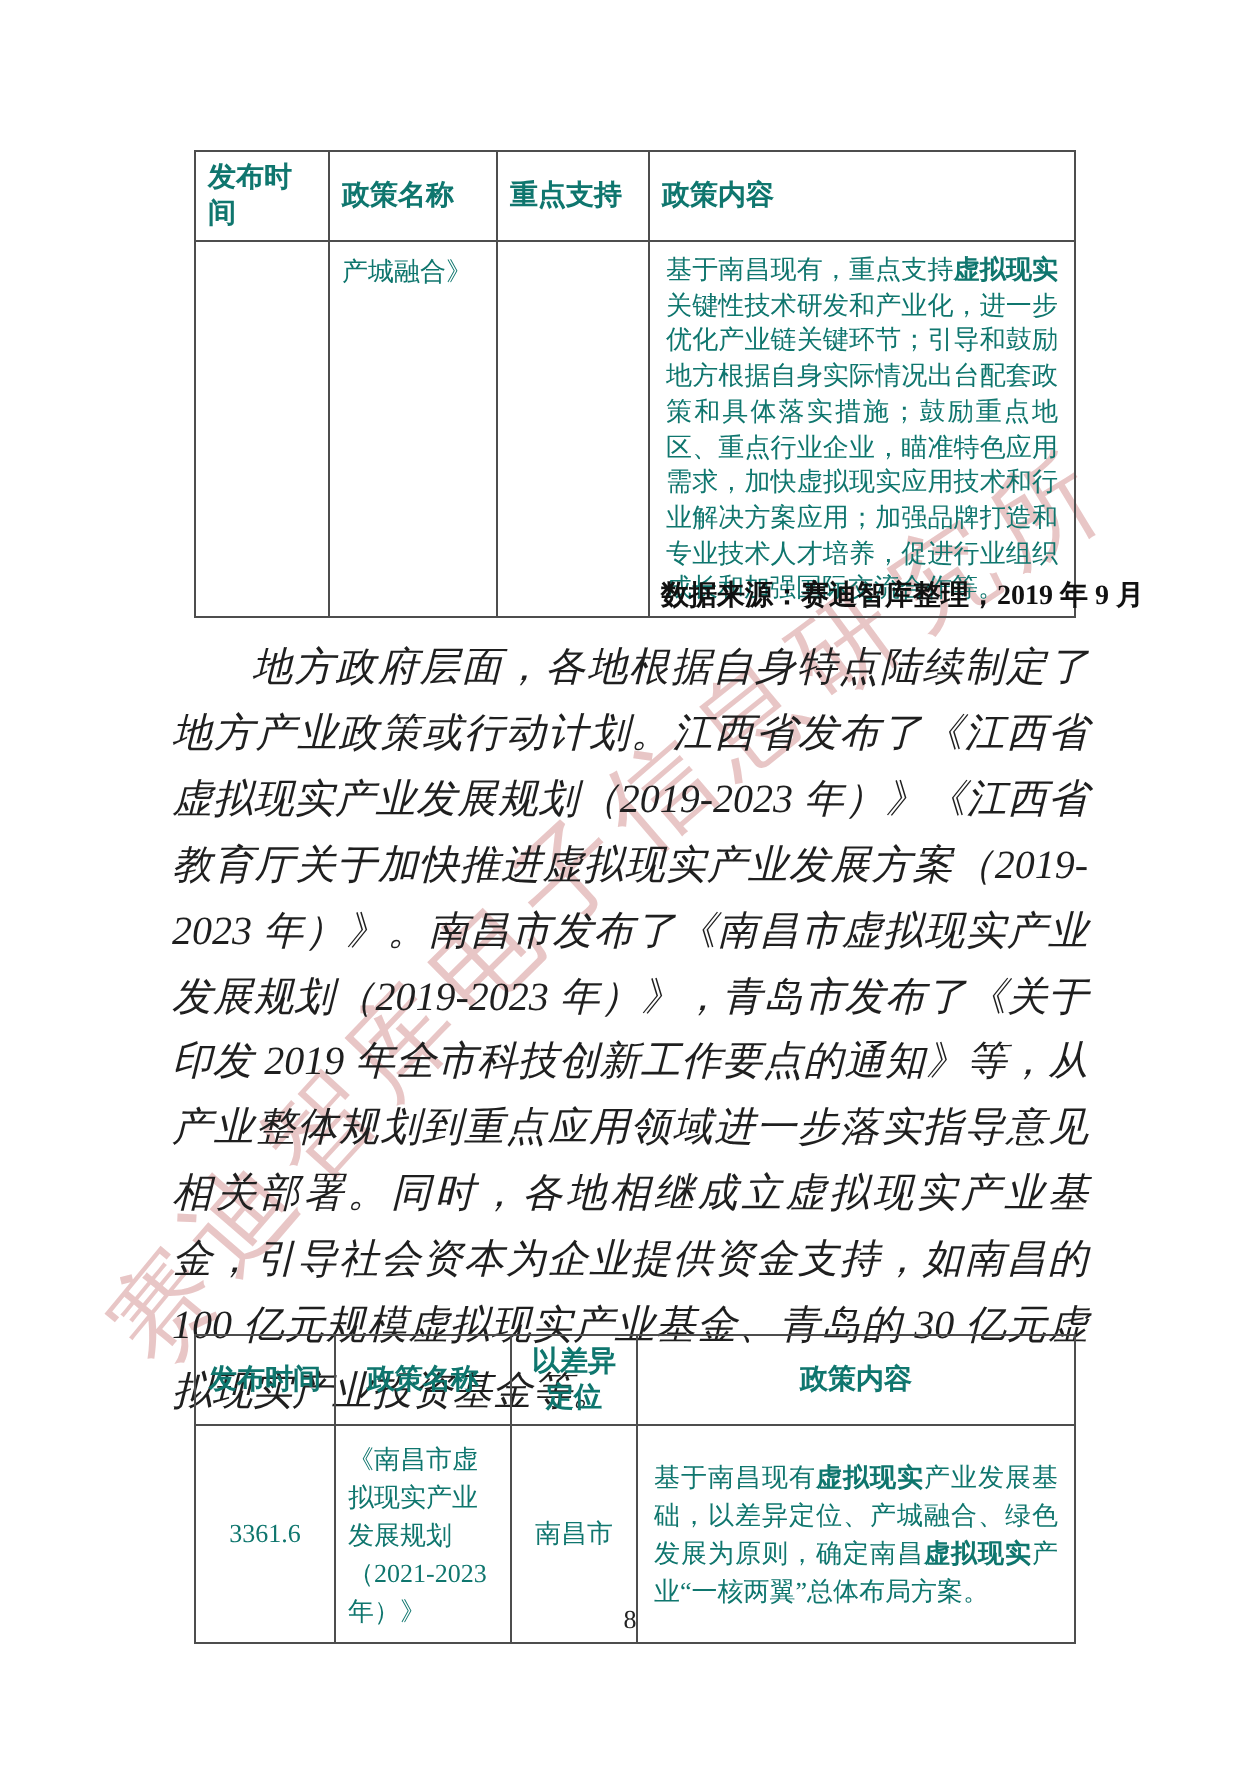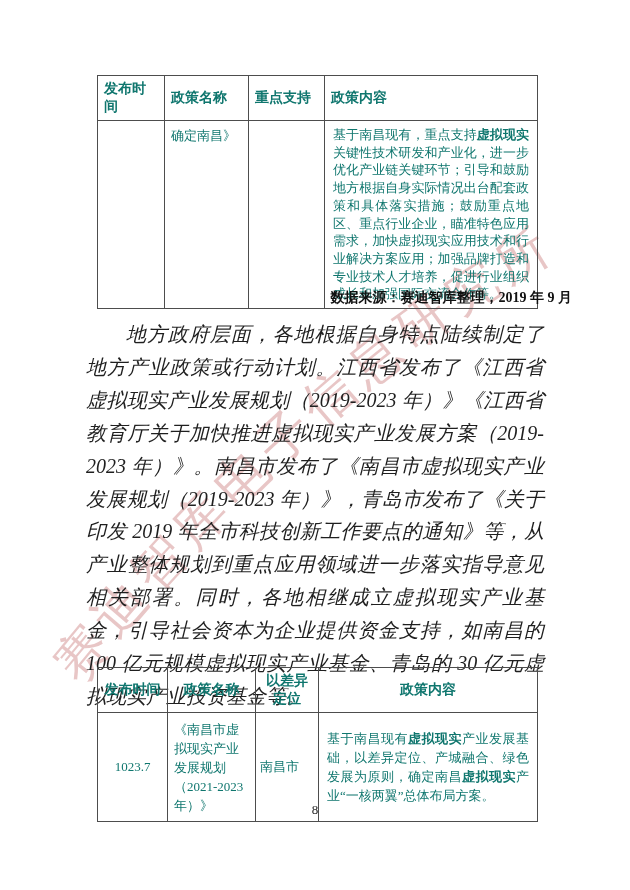--- a/index.html
+++ b/index.html
@@ -43,21 +43,21 @@
   .tbl1 td.c-content{
     padding:5px 8px;line-height:17.7px;
     text-align:justify;text-justify:inter-character;
   }
   .tbl2{top:667px;}
   .tbl2 th{height:26px;text-align:center;vertical-align:middle;padding:2px 4px;}
   .tbl2 tr.data-row{height:82px;}
   .tbl2 td{vertical-align:middle;}
   .tbl2 td.c-time{text-align:center;padding:2px 4px;}
   .tbl2 td.c-name{padding:2px 6px;line-height:19px;}
-  .tbl2 td.c-region{padding:2px 4px;}
+  .tbl2 td.c-region{text-align:center;padding:2px 4px;}
   .tbl2 td.c-content{
     padding:16px 8px;line-height:19px;
     text-align:justify;text-justify:inter-character;
   }
   .b{font-weight:bold;}
   
   .source-note{
     position:absolute;left:97px;top:289px;width:440px;
     text-align:right;font-weight:bold;font-size:14px;color:#111;margin-left:35px;
   }
@@ -105,21 +105,21 @@
       <tr>
         <th>发布时间</th>
         <th>政策名称</th>
         <th>重点支持</th>
         <th>政策内容</th>
       </tr>
     </thead>
     <tbody>
       <tr>
         <td class="c-time"></td>
-        <td class="c-name">确定南昌》</td>
+        <td class="c-name">产城融合》</td>
         <td class="c-agency"></td>
         <td class="c-content"><span>基于南昌现有，重点支持</span><span class="b">虚拟现实</span><span>关键性技术研发和产业化，进一步优化产业链关键环节；引导和鼓励地方根据自身实际情况出台配套政策和具体落实措施；鼓励重点地区、重点行业企业，瞄准特色应用需求，加快虚拟现实应用技术和行业解决方案应用；加强品牌打造和专业技术人才培养，促进行业组织成长和加强国际交流合作等。</span></td>
       </tr>
     </tbody>
   </table>
 
   <div class="source-note">数据来源：赛迪智库整理，2019 年 9 月</div>
 
   <p class="body-para">地方政府层面，各地根据自身特点陆续制定了地方产业政策或行动计划。江西省发布了《江西省虚拟现实产业发展规划（2019-2023 年）》《江西省教育厅关于加快推进虚拟现实产业发展方案（2019-2023 年）》。南昌市发布了《南昌市虚拟现实产业发展规划（2019-2023 年）》，青岛市发布了《关于印发 2019 年全市科技创新工作要点的通知》等，从产业整体规划到重点应用领域进一步落实指导意见相关部署。同时，各地相继成立虚拟现实产业基金，引导社会资本为企业提供资金支持，如南昌的 100 亿元规模虚拟现实产业基金、青岛的 30 亿元虚拟现实产业投资基金等。</p>
 
@@ -134,21 +134,21 @@
     <thead>
       <tr>
         <th>发布时间</th>
         <th>政策名称</th>
         <th>以差异定位</th>
         <th>政策内容</th>
       </tr>
     </thead>
     <tbody>
       <tr class="data-row">
-        <td class="c-time">1023.7</td>
+        <td class="c-time">3361.6</td>
         <td class="c-name">《南昌市虚拟现实产业发展规划（2021-2023 年）》</td>
         <td class="c-region">南昌市</td>
         <td class="c-content"><span>基于南昌现有</span><span class="b">虚拟现实</span><span>产业发展基础，以差异定位、产城融合、绿色发展为原则，确定南昌</span><span class="b">虚拟现实</span><span>产业“一核两翼”总体布局方案。</span></td>
       </tr>
     </tbody>
   </table>
 
   <div class="page-number">8</div>
 
 </div>

